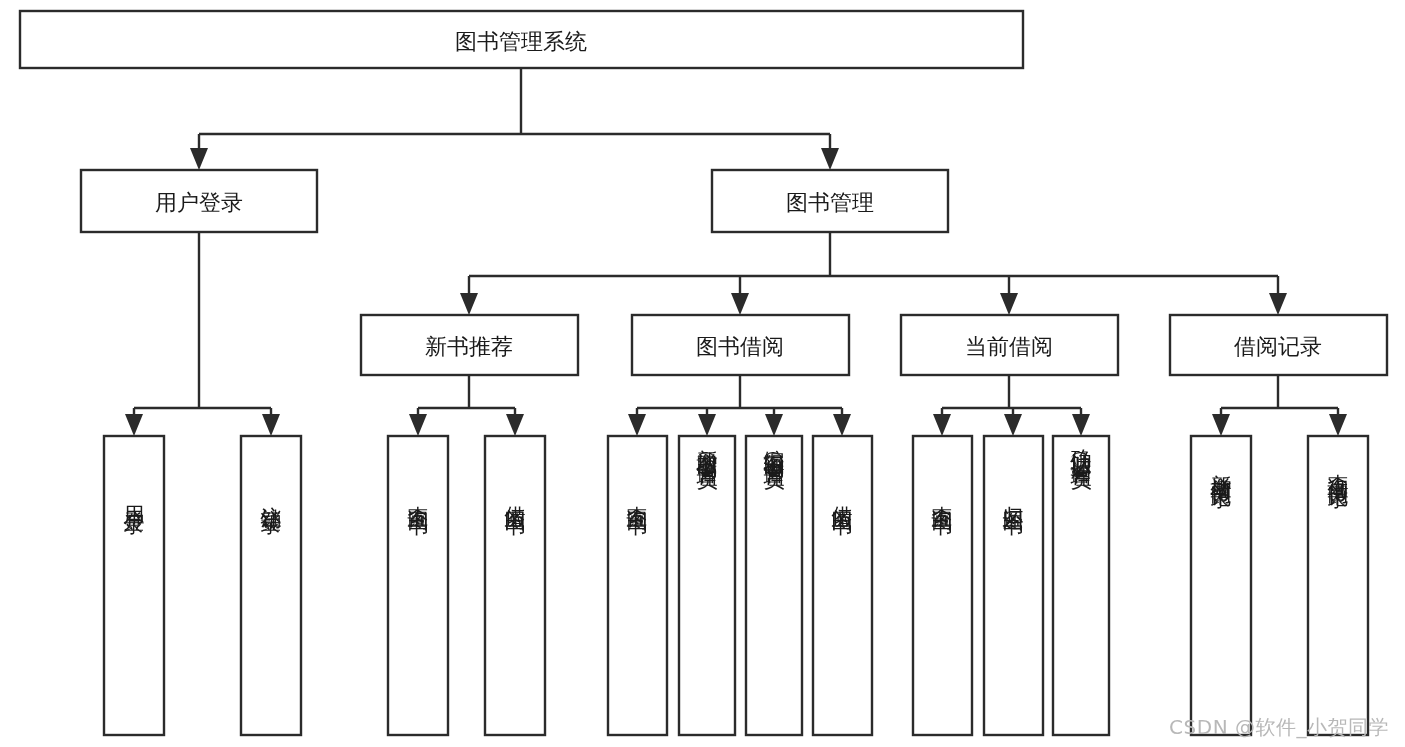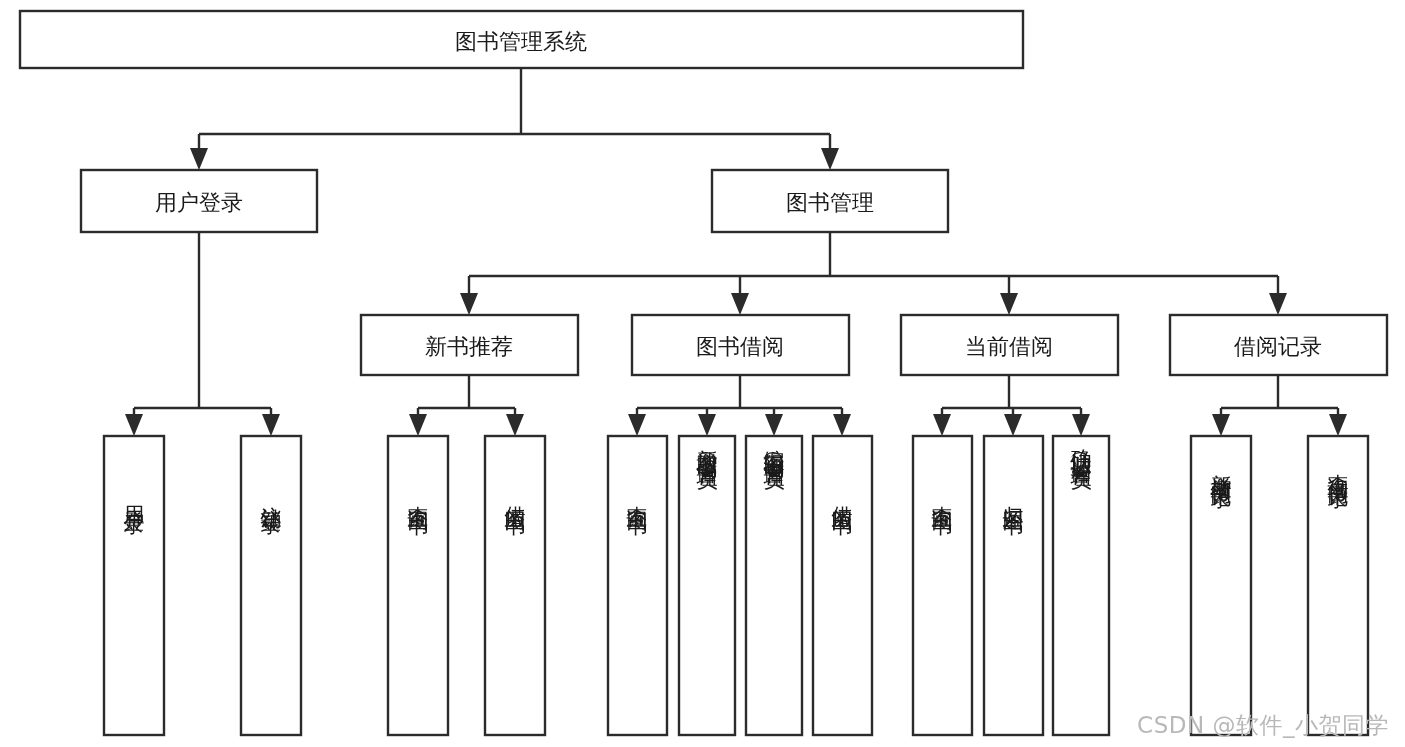--- a/index.html
+++ b/index.html
@@ -47,21 +47,21 @@
   }
   .arrowhead {
     fill: #2b2b2b;
     stroke: none;
   }
   .watermark {
     position: absolute;
     right: 16px;
     bottom: 6px;
     font-family: "DejaVu Sans", "Liberation Sans", sans-serif;
-    font-size: 23px;
+    font-size: 20px;
     color: #b8b8b8;
     white-space: nowrap;
     user-select: none;
     letter-spacing: 0.5px;
   }
 </style>
 </head>
 <body>
 
 <svg id="diagram" viewBox="0 0 1405 747" xmlns="http://www.w3.org/2000/svg">

